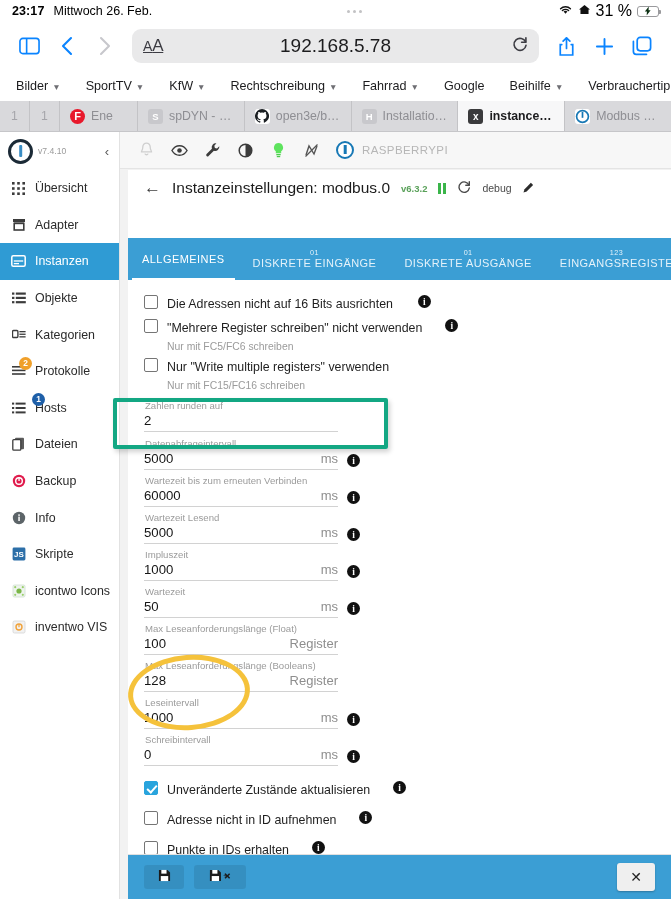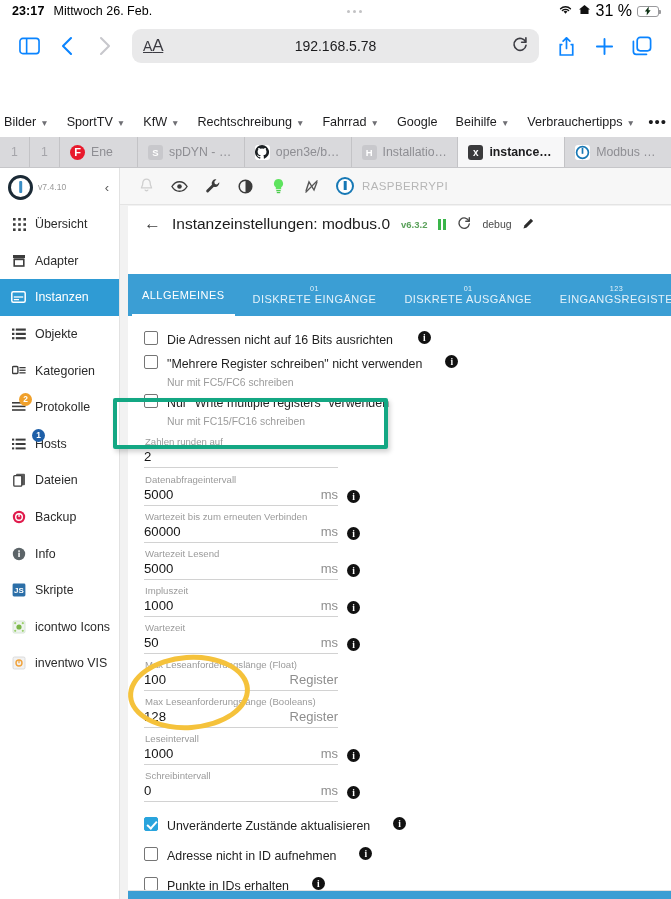--- a/index.html
+++ b/index.html
@@ -47,28 +47,28 @@
   .bb-btn.disabled { color:#c7c7cc; }
   .urlbar {
     flex: 1; height: 34px; background:#e9e9ea; border-radius: 9px;
     display:flex; align-items:center; padding: 0 11px; position:relative;
     margin: 0 6px;
   }
   .aa { font-size: 14px; color:#3c3c43; letter-spacing:-.2px;text-decoration:underline; }
   .aa .big { font-size: 17px; }
   .url-text {
     position:absolute; left:0; right:0; text-align:center;
-    font-size: 14px; color:#1c1c1e;
+    font-size: 19px; color:#1c1c1e;
   }
   .reload { margin-left:auto; color:#3c3c43; font-size:16px; z-index:2; }
 
   
   .favbar {
-    height: 31px; display:flex; align-items:center; gap: 0px;
-    padding: 0 0; background:#ffffff; font-size: 12.6px; color:#1c1c1e;margin-top:36px;
+    height: 31px; display:flex; align-items:center; gap: 7px;
+    padding: 0 12px; background:#ffffff; font-size: 12.6px; color:#1c1c1e;
   }
   .fav { display:flex; align-items:center; gap:4px; padding: 0 9px; cursor:pointer; white-space:nowrap; }
   .fav:first-child { padding-left: 4px; }
   .chev-d { font-size: 8.5px; color:#6e6e73; position:relative; top:1px; }
   .fav-more { margin-left:auto; color:#1c1c1e; font-size:15px; letter-spacing:1px; padding-right:4px; }
 
   
   .tabstrip {
     height: 31px; display:flex; align-items:stretch; background:#d9d9dc;
     border-bottom: 1px solid #c6c6c9; overflow:hidden;
@@ -107,21 +107,21 @@
     width:3.6px; height:12px; background:#3a8dc4; border-radius:1px;
   }
   .ver { font-size: 8.6px; color:#9a9a9a; }
   .side-collapse { margin-left:auto; color:#5a5a5a; font-size:13px; padding-right:2px; cursor:pointer;}
   .side-items { flex:1; overflow:hidden; }
   .side-item {
     height: 36.6px; display:flex; align-items:center; gap:9px; padding-left:11px;
     font-size:12.4px; color:#2b2b2b; cursor:pointer; position:relative;
   }
   .side-item.sel { background:#2f9bd4; color:#fff; }
-  .si-icon { width:15px; height:15px; flex:none; display:flex; align-items:center; justify-content:flex-end; }
+  .si-icon { width:15px; height:15px; flex:none; display:flex; align-items:center; justify-content:center; }
   .badge {
     position:absolute; top:4px; left:19px; min-width:13px; height:13px; border-radius:50%;
     color:#fff; font-size:8.4px; display:flex; align-items:center; justify-content:center;
     font-weight:700; padding:0 2px;
   }
   .badge.orange { background:#f0a02a; }
   .badge.blue { background:#1e5fa8; }
 
   .content { flex:1; display:flex; flex-direction:column; background:#f2f2f2; min-width:0; }
   .app-toolbar {

